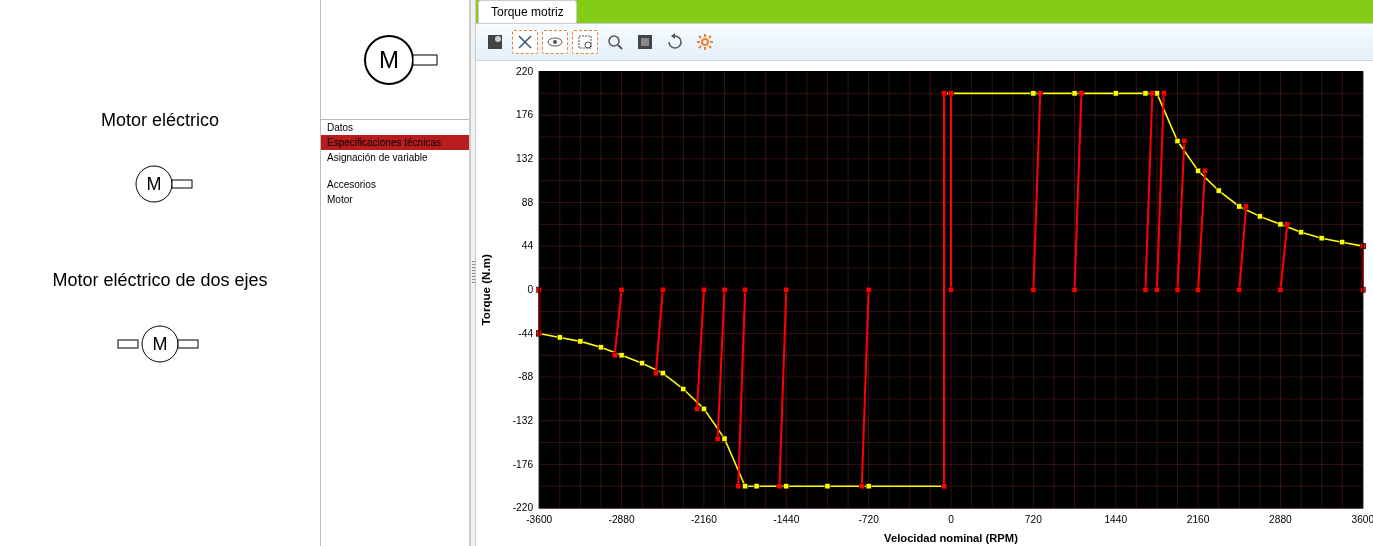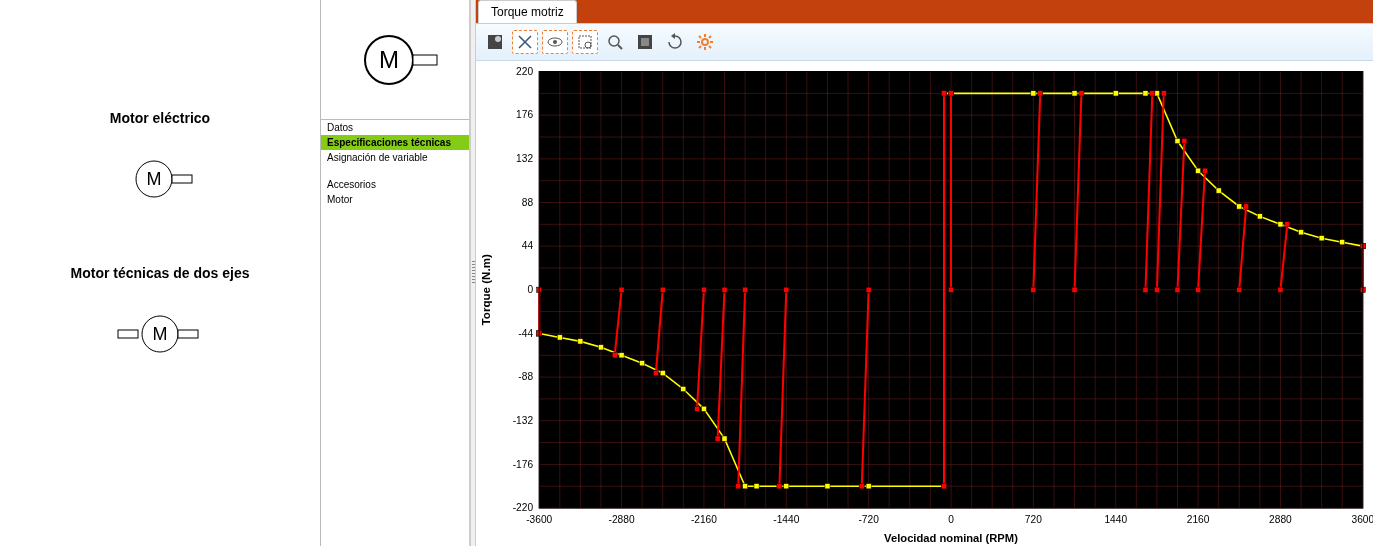--- a/index.html
+++ b/index.html
@@ -1,30 +1,30 @@
 <!DOCTYPE html>
 <html><head>
 <meta charset="utf-8">
 <style>
   * { box-sizing: border-box; }
   body { margin:0; font-family: Arial, sans-serif; font-size:12px; color:#000; background:#fff; display:flex; width:1373px; height:546px; overflow:hidden;}
   .col1 { width:320px; padding:10px 8px; }
   .col2 { width:150px; border-left:1px solid #bbb; border-right:1px solid #ccc; display:flex; flex-direction:column; }
   .col3 { flex:1; display:flex; flex-direction:column; }
   .motor-block { text-align:center; margin-top:100px; }
-  .motor-block h3 { font-weight:bold; font-size:14px; margin:0 0 30px 0;}
+  .motor-block h3 { font-weight:normal; font-size:18px; margin:0 0 30px 0;}
   .motor-block + .motor-block { margin-top:60px; }
   .motor-icon { display:inline-block; }
   .nav-header { height:120px; display:flex; align-items:center; justify-content:center; border-bottom:1px solid #bbb; }
   .nav-list div { padding:2px 6px; cursor:pointer; white-space:nowrap; font-size:10px;}
-  .nav-list .sel { background:#84cc16;font-weight:bold; }
+  .nav-list .sel { background:#b91c1c; }
   .nav-list .gap { height:12px; }
   .splitter { width:6px; background:#f0f0f0; border-left:1px solid #ccc; border-right:1px solid #ccc; display:flex; align-items:center; justify-content:center;}
   .splitter div{ width:3px; height:24px; background:repeating-linear-gradient(#888,#888 1px, transparent 1px, transparent 3px);}
-  .tabbar { display:flex; background:#c2410c; padding:0; border-bottom:1px solid #ccc;}
+  .tabbar { display:flex; background:#84cc16; padding:0; border-bottom:1px solid #ccc;}
   .tab { border:1px solid #ccc; border-bottom:none; border-radius:3px 3px 0 0; padding:4px 12px; font-size:12px; background:#fff; margin-left:2px;}
   .tab.active { background:#fff; }
   .toolbar { display:flex; gap:4px; padding:6px; background:linear-gradient(#f6fbff,#e4f0fb); border-bottom:1px solid #c8d8e8;}
   .tb-btn { width:26px; height:24px; border:1px solid transparent; border-radius:2px; display:flex; align-items:center; justify-content:center; cursor:pointer;}
   .tb-btn.dashed { border:1px dashed #f08030; background:#fff;}
   .chart-area { flex:1; display:flex; background:#fff;}
   .chart-svg-wrap { flex:1; position:relative;}
   svg.chart { width:100%; height:100%; }
 </style>
 </head>
@@ -35,21 +35,21 @@
     <h3>Motor eléctrico</h3>
     <span class="motor-icon">
       <svg width="80" height="46" viewBox="0 0 80 46">
         <circle cx="34" cy="23" r="18" fill="#fff" stroke="#000" stroke-width="1"></circle>
         <text x="34" y="29" font-size="18" text-anchor="middle" font-family="Arial">M</text>
         <rect x="52" y="19" width="20" height="8" fill="#fff" stroke="#000"></rect>
       </svg>
     </span>
   </div>
   <div class="motor-block">
-    <h3>Motor técnicas de dos ejes</h3>
+    <h3>Motor eléctrico de dos ejes</h3>
     <span class="motor-icon">
       <svg width="100" height="46" viewBox="0 0 100 46">
         <rect x="8" y="19" width="20" height="8" fill="#fff" stroke="#000"></rect>
         <circle cx="50" cy="23" r="18" fill="#fff" stroke="#000" stroke-width="1"></circle>
         <text x="50" y="29" font-size="18" text-anchor="middle" font-family="Arial">M</text>
         <rect x="68" y="19" width="20" height="8" fill="#fff" stroke="#000"></rect>
       </svg>
     </span>
   </div>
 </div>

